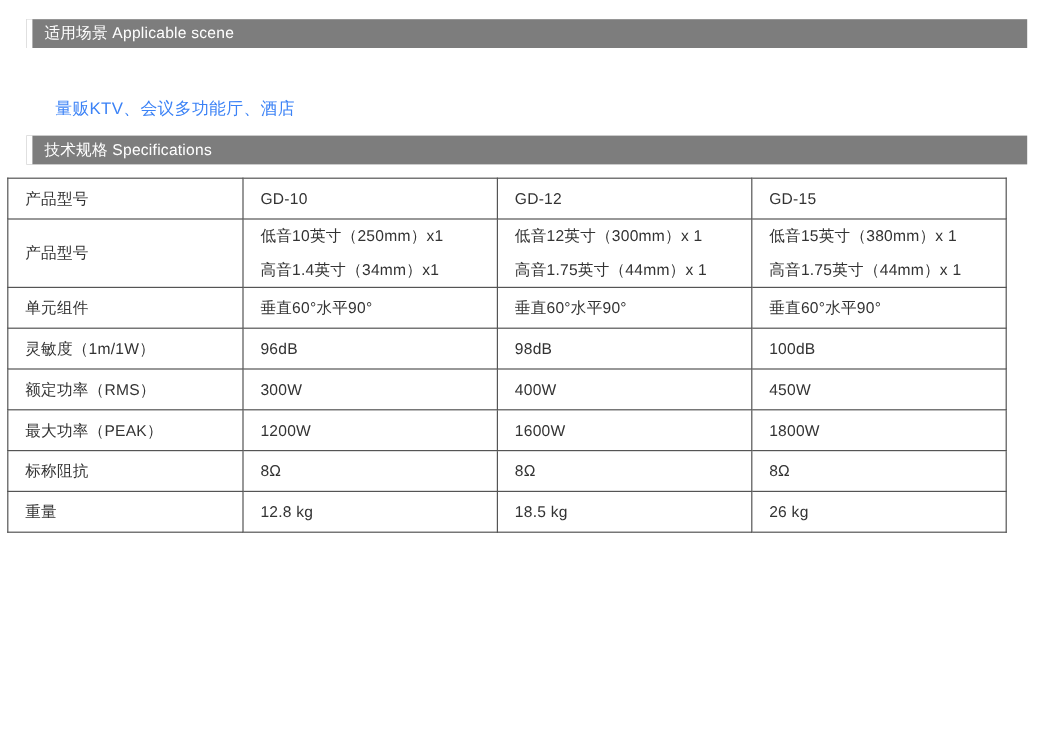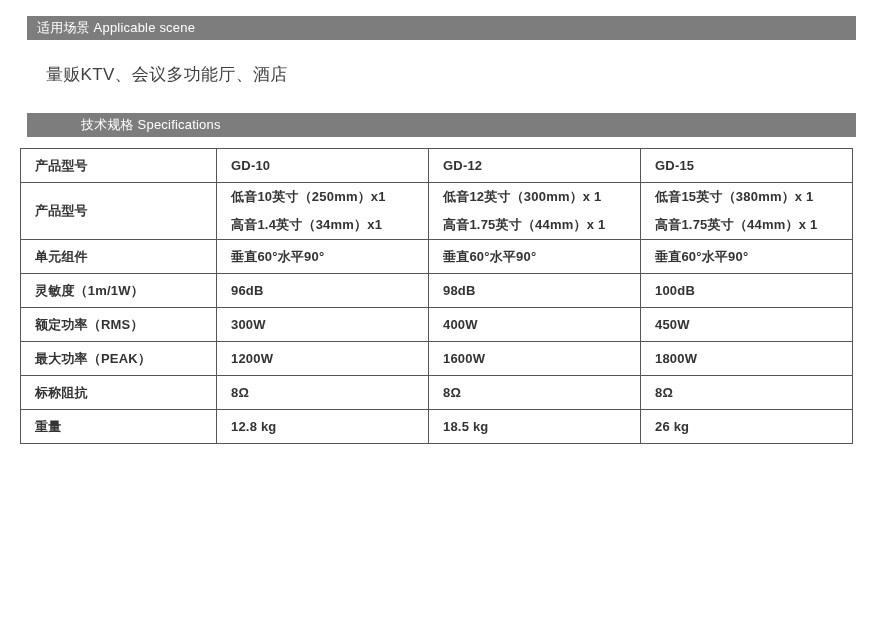--- a/index.html
+++ b/index.html
@@ -39,39 +39,38 @@
     flex: 0 0 auto;
   }
   .section-header .htext {
     font-size: 13px;
     line-height: 24px;
     padding-left: 10px;
     letter-spacing: 0.2px;
     white-space: nowrap;
   }
   #scene-header { top: 16px; }
-  #spec-header  { top: 113px; gap: 44px; }
+  #spec-header  { top: 113px; }
 
   .scene-body {
     position: absolute;
     left: 46px;
-    top: 63px;
-    font-size: 17px;
-    color: #404040;
+    top: 82px;
+    font-size: 14px;
+    color: #3b82f6;
     letter-spacing: 0.3px;
   }
 
   table.spec {
     position: absolute;
-    left: 20px;
+    left: 6px;
     top: 148px;
     width: 832px;
     border-collapse: collapse;
     table-layout: fixed;
-    font-weight: bold;
   }
   table.spec td {
     border: 1px solid #555555;
     padding: 0 0 0 14px;
     font-size: 13px;
     color: #333333;
     height: 34px;
     vertical-align: middle;
     box-sizing: border-box;
     letter-spacing: 0.2px;

